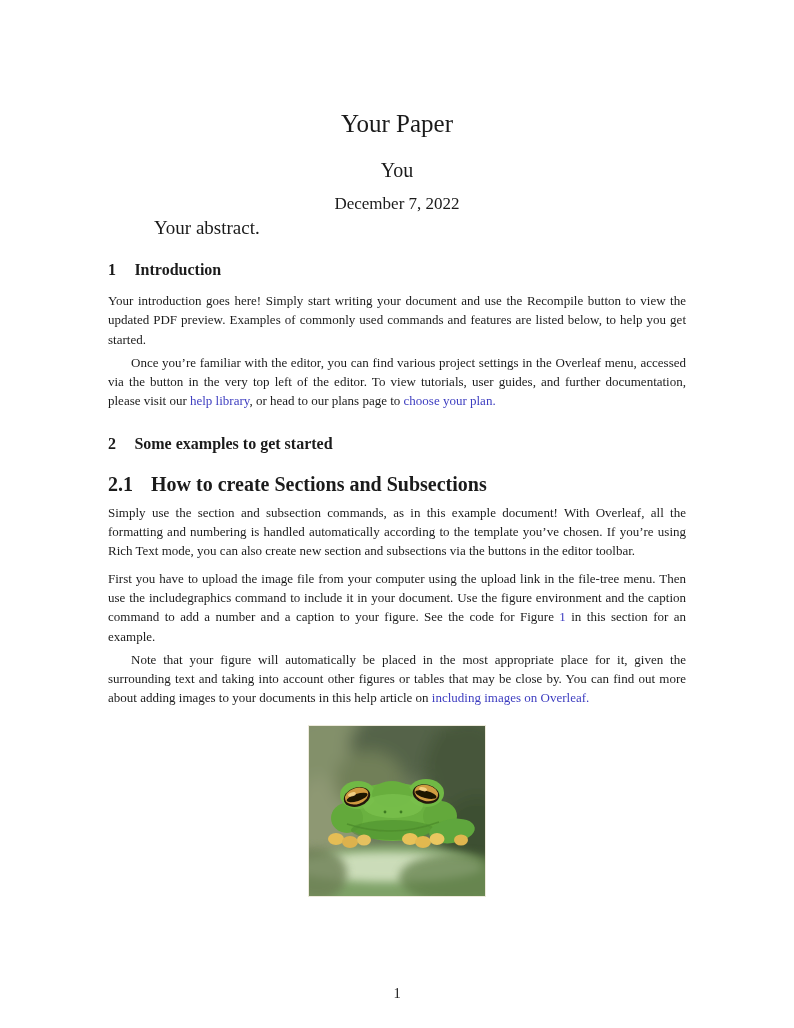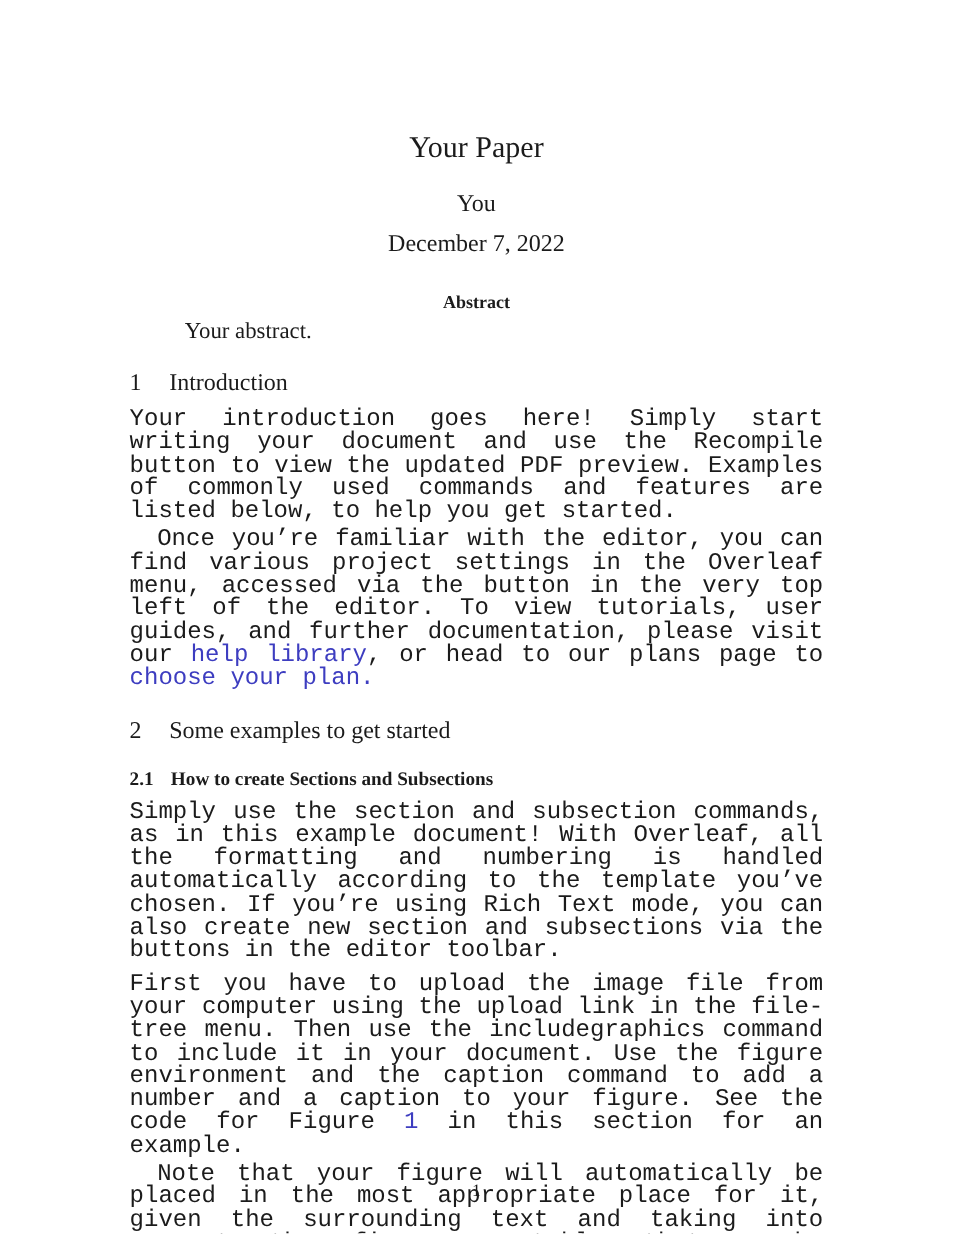--- a/index.html
+++ b/index.html
@@ -28,59 +28,58 @@
     margin: 0;
     line-height: 31px;
   }
   .doc-author {
     font-size: 20px;
     text-align: center;
     margin: 21px 0 0 0;
     line-height: 21px;
   }
   .doc-date {
-    font-size: 20px;
+    font-size: 17px;
     text-align: center;
     margin: 12px 0 0 0;
     line-height: 21px;
   }
   .abstract-heading {
     font-size: 15px;
     font-weight: bold;
     text-align: center;
     margin: 30px 0 0 0;
     line-height: 19px;
   }
   .abstract-text {
     font-size: 19px;
     margin: 5px 0 0 0;
     padding: 0 33px;
     text-indent: 13px;
     line-height: 18px;
   }
   h2.section-heading {
-    font-size: 20px;
-    font-weight: normal;
+    font-size: 16px;
+    font-weight: bold;
     margin: 20px 0 0 0;
     line-height: 26px;
   }
   h2.section-heading .secnum { margin-right: 1.15em; }
   h3.subsection-heading {
-    font-size: 16px;
+    font-size: 20px;
     font-weight: bold;
     margin: 17px 0 0 0;
     line-height: 21px;
   }
   h3.subsection-heading .secnum { margin-right: 0.9em; }
   p.body-par {
-    font-size: 20px;
+    font-size: 13px;
     line-height: 19.3px;
     margin: 8px 0 0 0;
     text-align: justify;
-    font-family: Liberation Mono, monospace;
   }
   p.body-par.indent {
     margin-top: 4px;
     text-indent: 23px;
   }
   a.doc-link {
     color: var(--link, #3d3dc0);
     text-decoration: none;
     cursor: pointer;
   }
@@ -105,21 +104,20 @@
 </head>
 <body>
 
 <div class="page">
   <div class="content">
 
     <h1 class="doc-title">Your Paper</h1>
     <div class="doc-author">You</div>
     <div class="doc-date">December 7, 2022</div>
 
-    <div class="abstract-heading">Abstract</div>
     <p class="abstract-text">Your abstract.</p>
 
     <h2 class="section-heading"><span class="secnum">1</span><span>Introduction</span></h2>
 
     <p class="body-par">Your introduction goes here! Simply start writing your document and use the Recompile button to view the updated PDF preview. Examples of commonly used commands and features are listed below, to help you get started.</p>
 
     <p class="body-par indent"><span>Once you’re familiar with the editor, you can find various project settings in the Overleaf menu, accessed via the button in the very top left of the editor. To view tutorials, user guides, and further documentation, please visit our </span><a class="doc-link">help library</a><span>, or head to our plans page to </span><a class="doc-link">choose your plan.</a></p>
 
     <h2 class="section-heading"><span class="secnum">2</span><span>Some examples to get started</span></h2>
 

